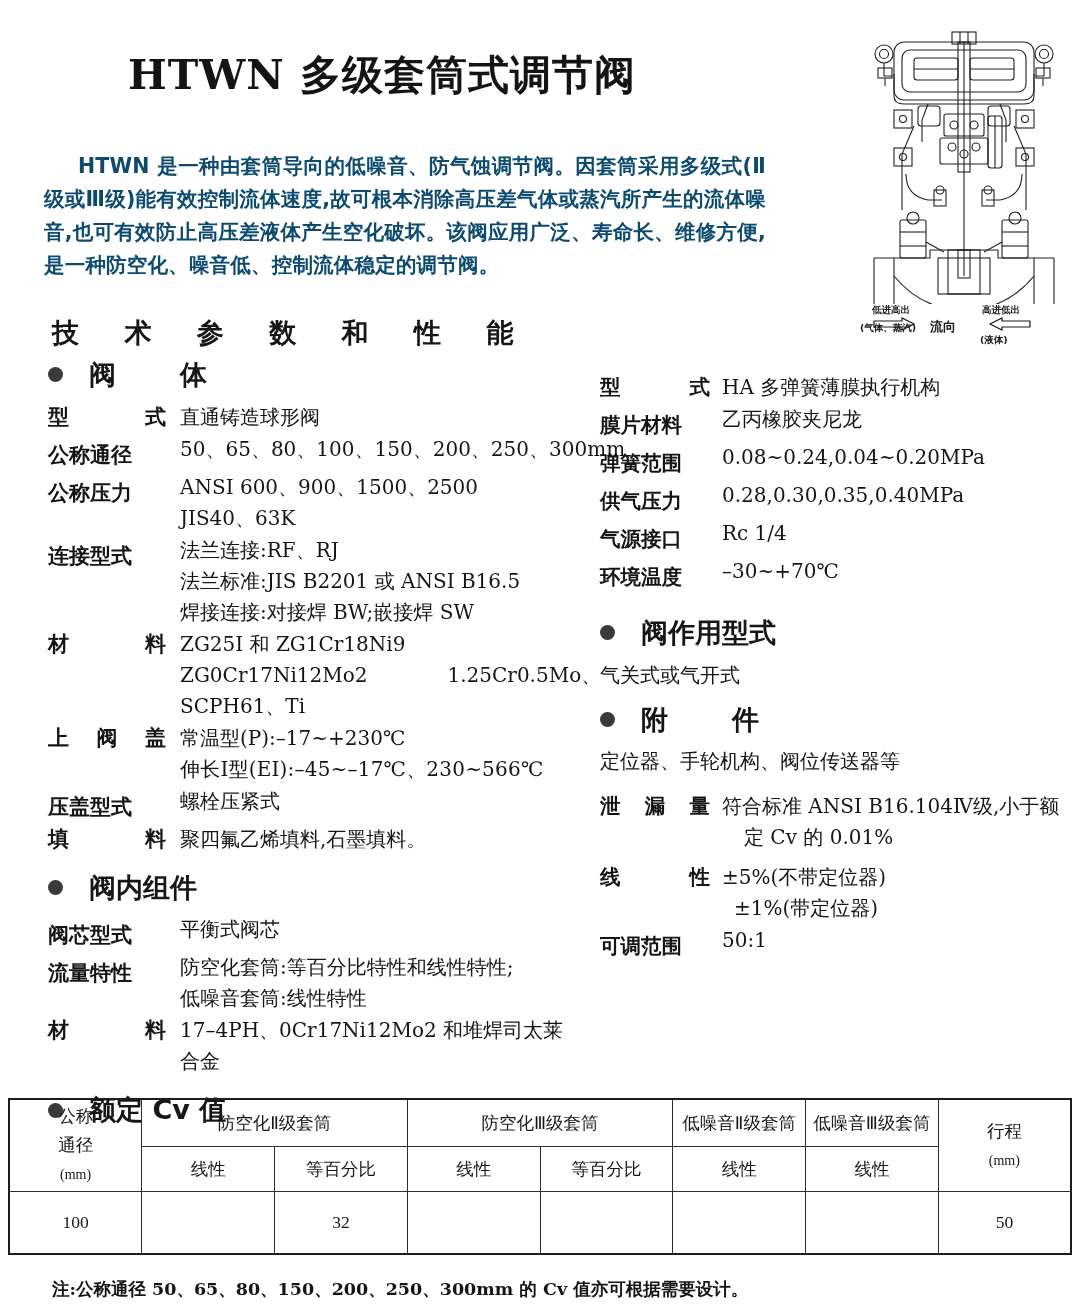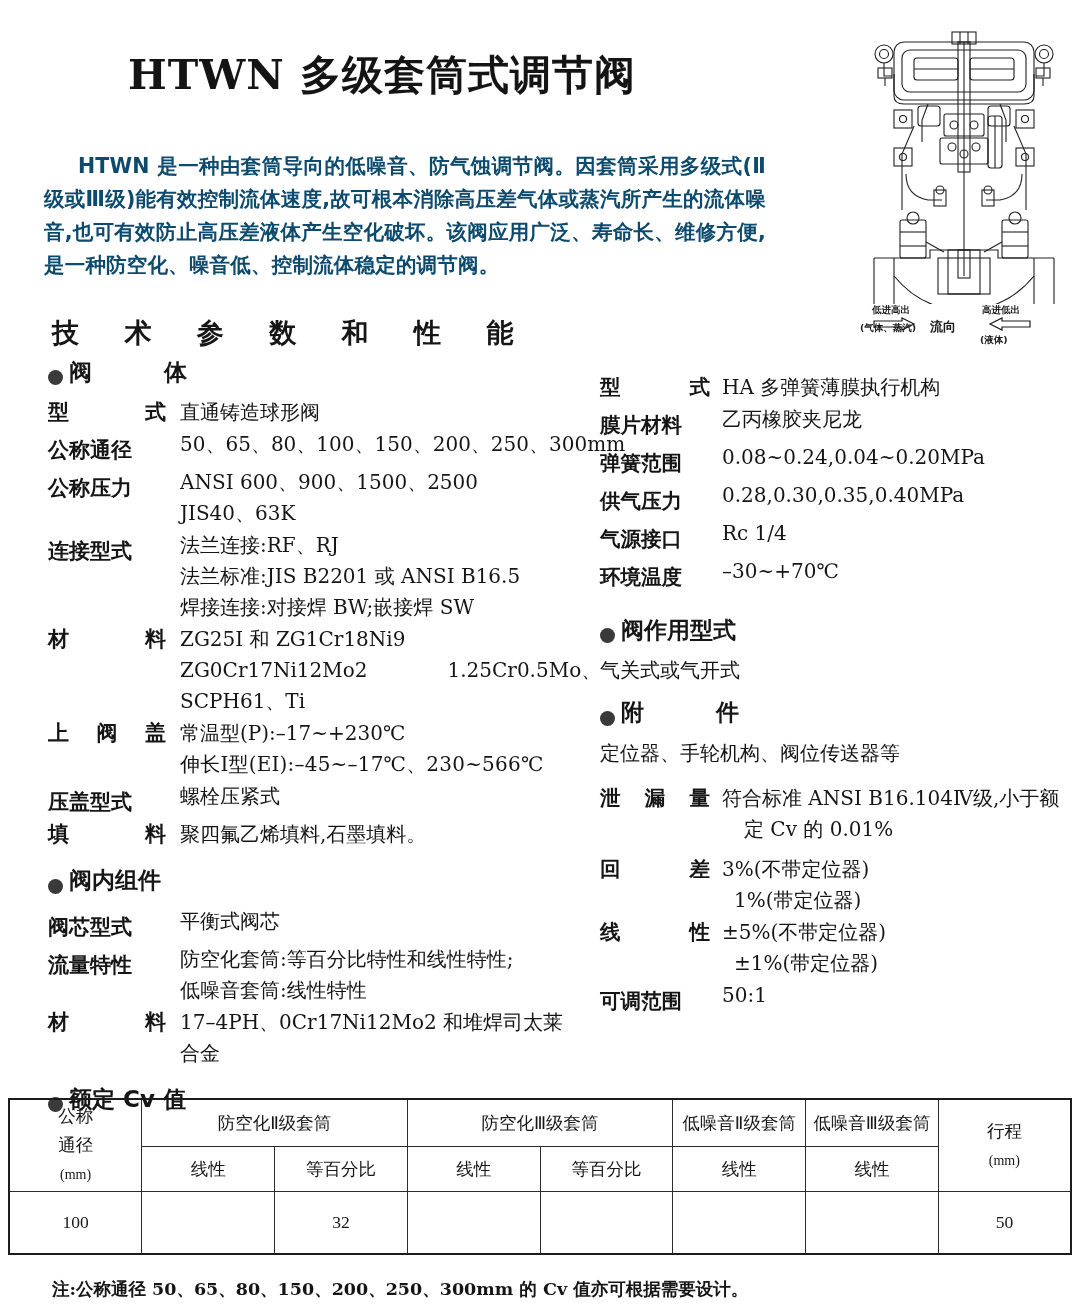--- a/index.html
+++ b/index.html
@@ -51,27 +51,28 @@
     font-weight: bold;
     letter-spacing: 18px;
     color: #161616;
   }
 
   
   .col-left  { position: absolute; left: 48px;  top: 360px; width: 545px; }
   .col-right { position: absolute; left: 600px; top: 372px; width: 470px; }
 
   .bullet-head {
-    font-size: 23px;
+    font-size: 27px;
     font-weight: bold;
     color: #161616;
     margin: 0 0 12px 0;
     display: flex;
-    align-items: flex-end;
+    align-items: center;
     line-height: 1.1;
+    gap: 20px;
   }
   .bullet-head .dot {
     width: 15px; height: 15px;
     border-radius: 50%;
     background: #3a3a3a;
     display: inline-block;
     margin-right: 6px;
     flex: 0 0 auto;
   }
   .bullet-head .htext { letter-spacing: 0px; }
@@ -489,27 +490,20 @@
     <div class="spec">
       <div class="label">泄漏量</div>
       <div class="value">
         <span class="ln">符合标准 ANSI B16.104Ⅳ级,小于额</span>
         <span class="ln" style="padding-left:22px">定 Cv 的 0.01%</span>
       </div>
     </div>
 
     <div class="gap-sm"></div>
 
-    <div class="spec">
-      <div class="label">回差</div>
-      <div class="value">
-        <span class="ln">3%(不带定位器)</span>
-        <span class="ln" style="padding-left:12px">1%(带定位器)</span>
-      </div>
-    </div>
 
     <div class="spec">
       <div class="label">线性</div>
       <div class="value">
         <span class="ln">±5%(不带定位器)</span>
         <span class="ln" style="padding-left:12px">±1%(带定位器)</span>
       </div>
     </div>
 
     <div class="spec">

